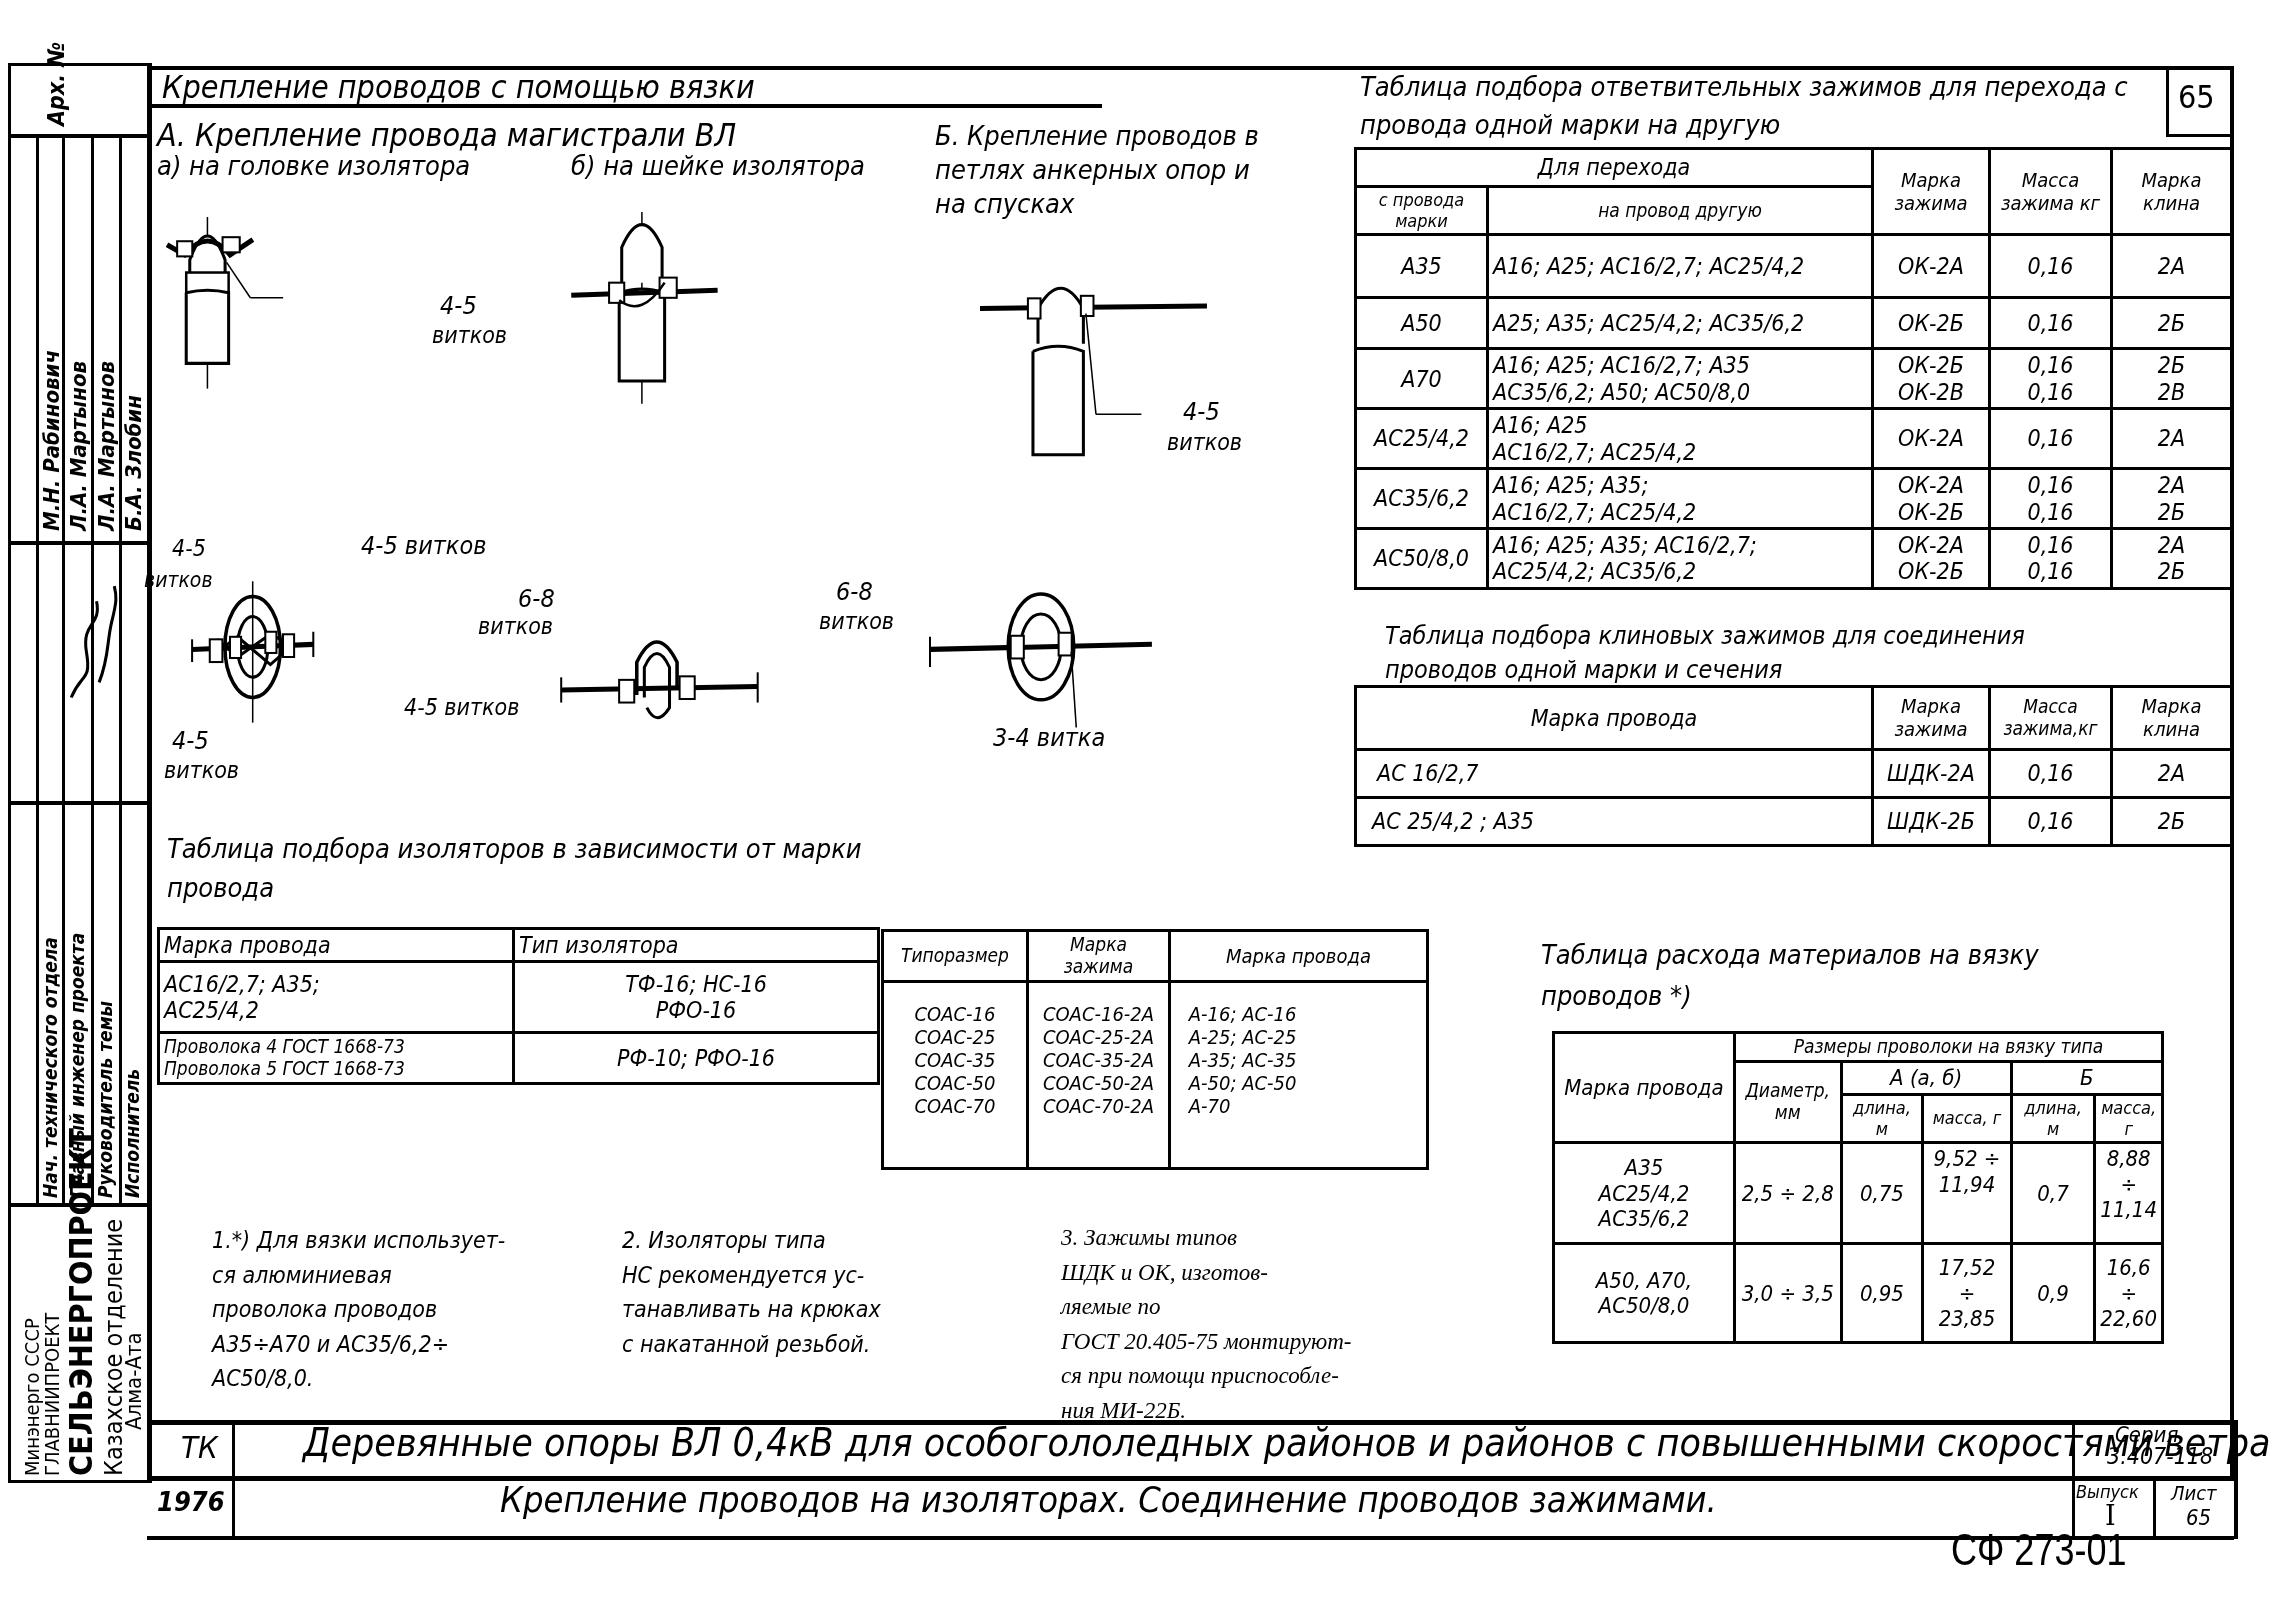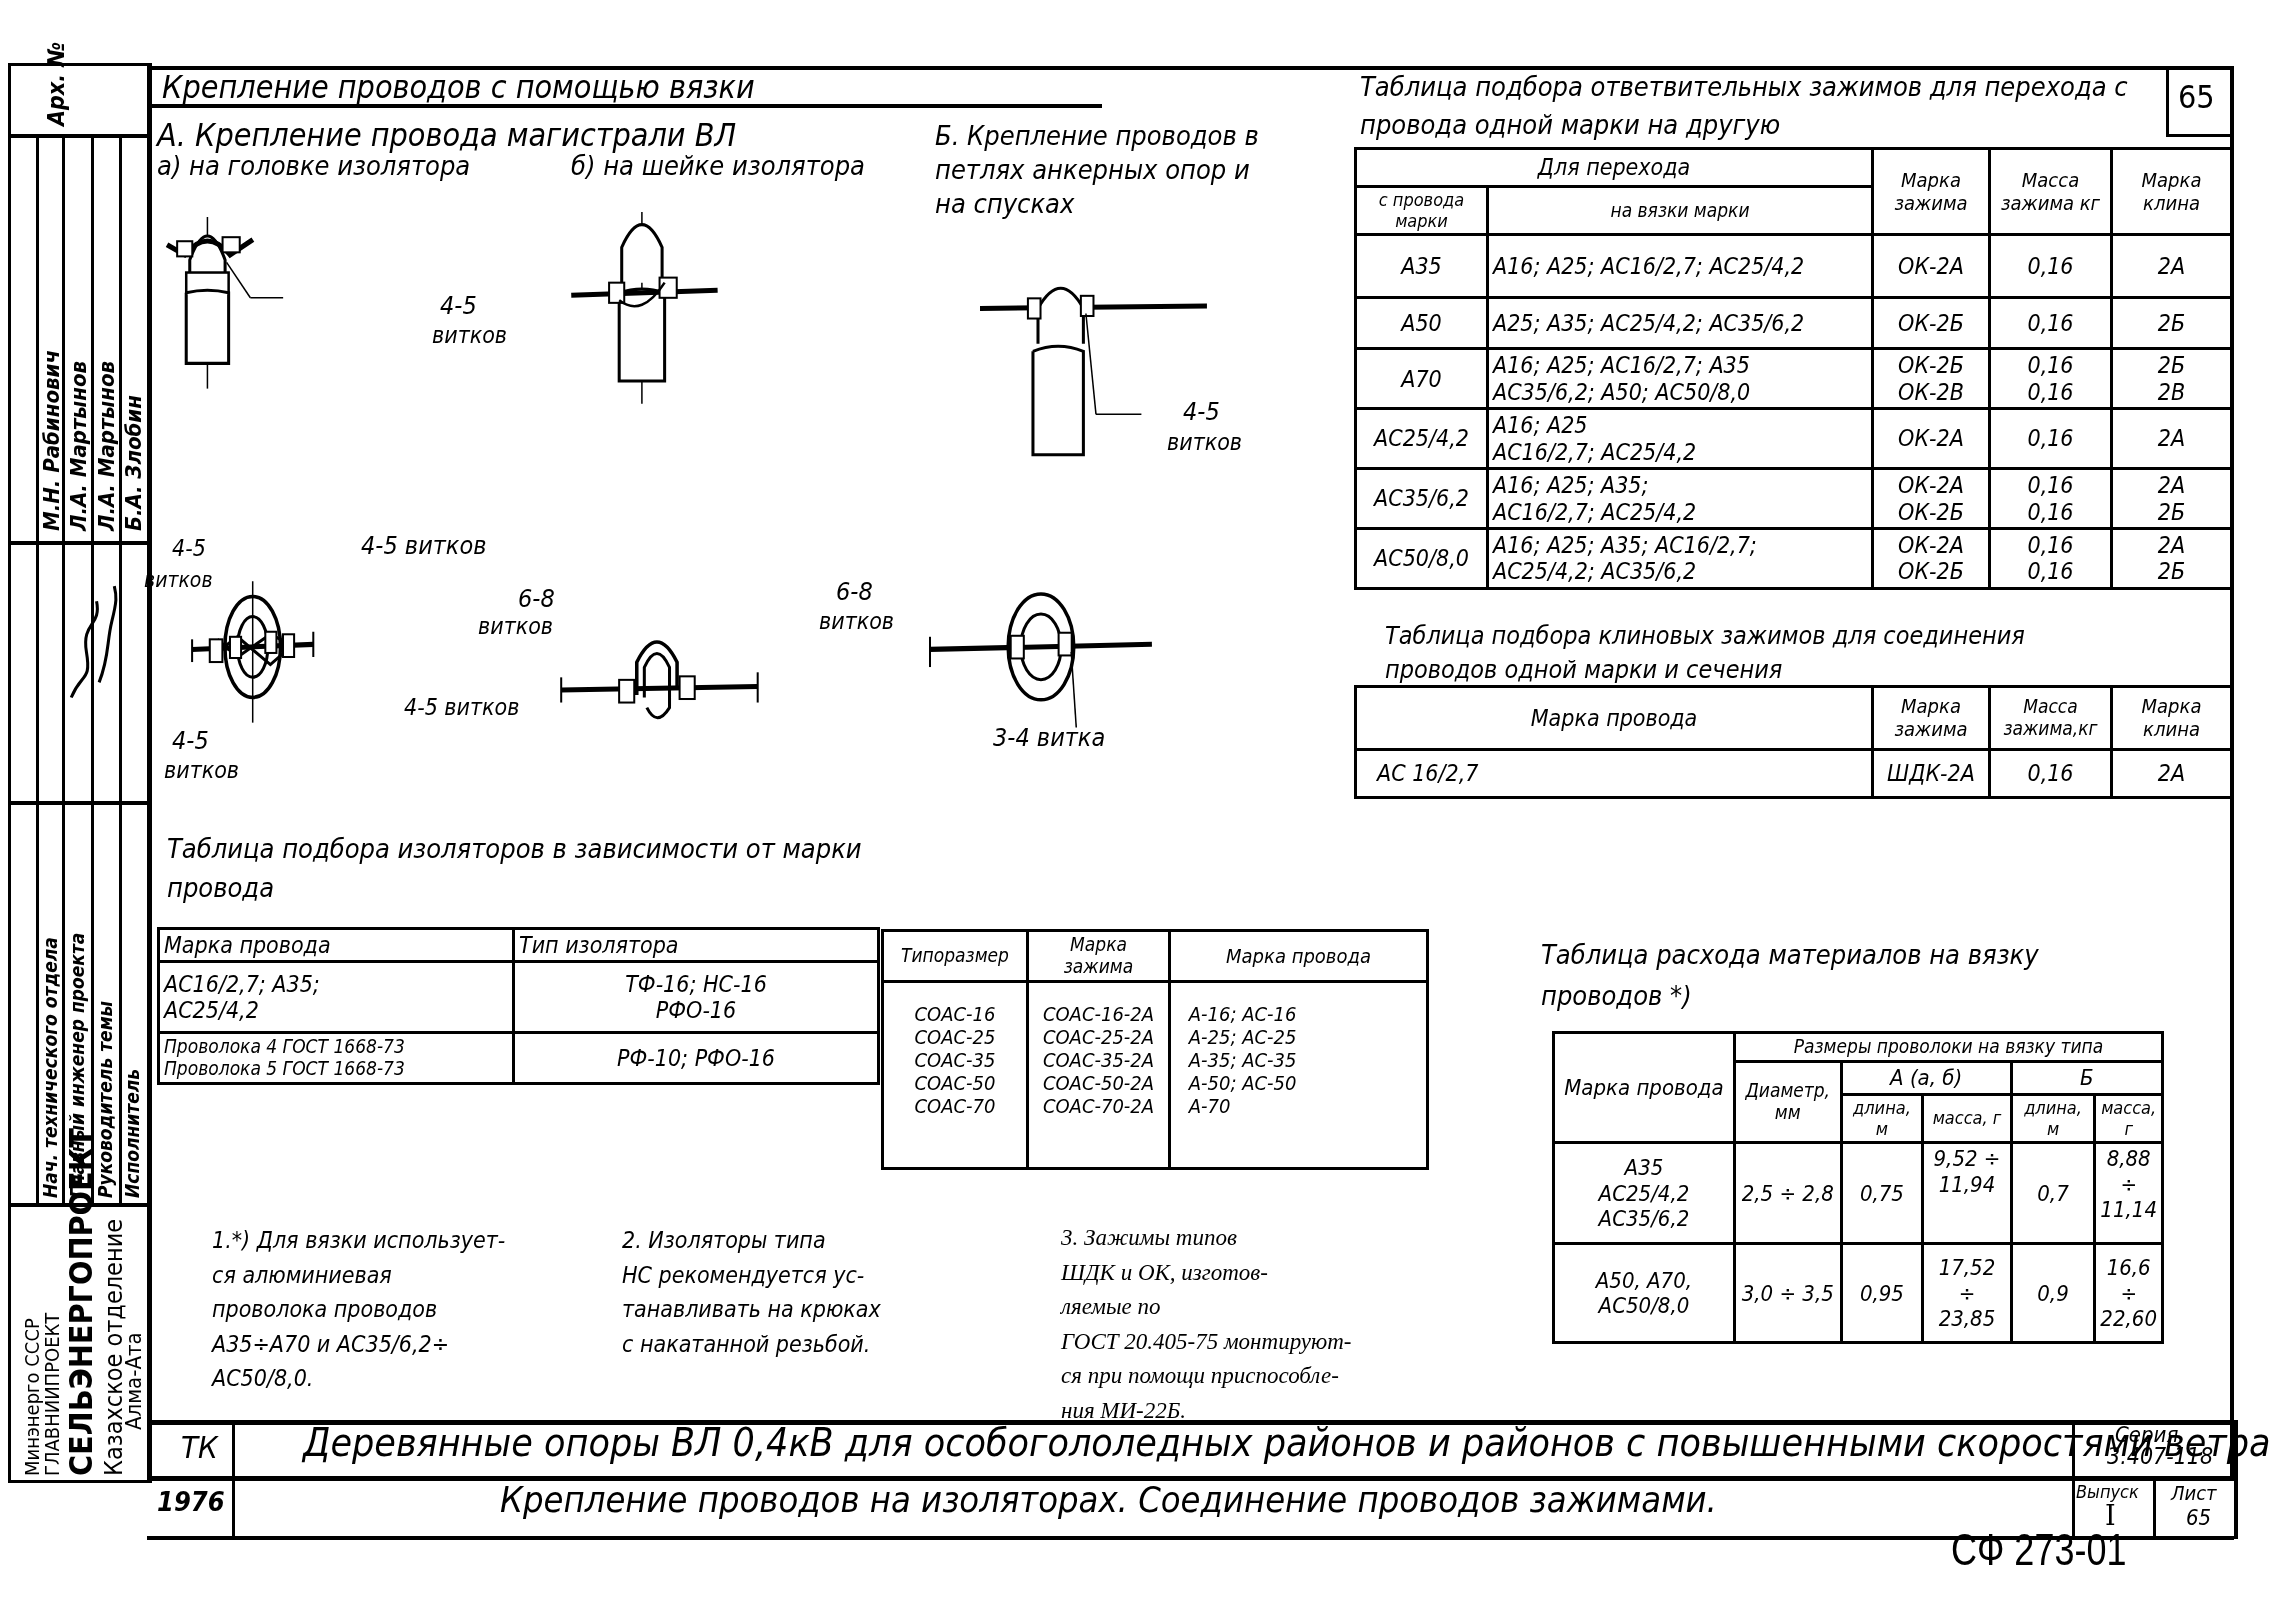--- a/index.html
+++ b/index.html
@@ -151,21 +151,21 @@
 <table class="t" style="left:1354px;top:147px;width:879px;font-size:23px;">
   <tbody>
       <tr style="height:38px;">
     <td colspan="2">Для перехода</td>
     <td rowspan="2" style="width:106px;font-size:20px;">Марка зажима</td>
     <td rowspan="2" style="width:111px;font-size:20px;">Масса зажима кг</td>
     <td rowspan="2" style="width:109px;font-size:20px;">Марка клина</td>
   </tr>
   <tr style="height:43px;">
     <td style="width:121px;font-size:18px;">с провода марки</td>
-    <td style="font-size:19px;">на вязки марки</td>
+    <td style="font-size:19px;">на провод другую</td>
   </tr>
   <tr style="height:63px;">
     <td>А35</td>
     <td class="l ml">А16; А25; АС16/2,7; АС25/4,2</td>
     <td class="ml">ОК-2А</td>
     <td class="ml">0,16</td>
     <td class="ml">2А</td>
   </tr>
   <tr style="height:51px;">
     <td>А50</td>
@@ -225,20 +225,26 @@
     <td>Марка провода</td>
     <td style="width:106px;font-size:20px;">Марка зажима</td>
     <td style="width:111px;font-size:19px;">Масса зажима,кг</td>
     <td style="width:109px;font-size:20px;">Марка клина</td>
   </tr>
   <tr style="height:48px;">
     <td class="l" style="padding-left:20px;">АС 16/2,7</td>
     <td>ШДК-2А</td>
     <td>0,16</td>
     <td>2А</td>
+  </tr>
+  <tr style="height:48px;">
+    <td class="l" style="padding-left:15px;">АС 25/4,2 ; А35</td>
+    <td>ШДК-2Б</td>
+    <td>0,16</td>
+    <td>2Б</td>
   </tr>
 </tbody>
   </table>
 
 <div class="txt" style="left:167px;top:829px;font-size:27px;white-space:normal;width:708px;line-height:1.45;"><span>Таблица подбора изоляторов в зависимости от марки провода</span></div>
 <table class="t" style="left:157px;top:927px;width:723px;font-size:23px;">
   <tbody>
       <tr style="height:30px;">
     <td class="l" style="width:344px;">Марка провода</td>
     <td class="l">Тип изолятора</td>

